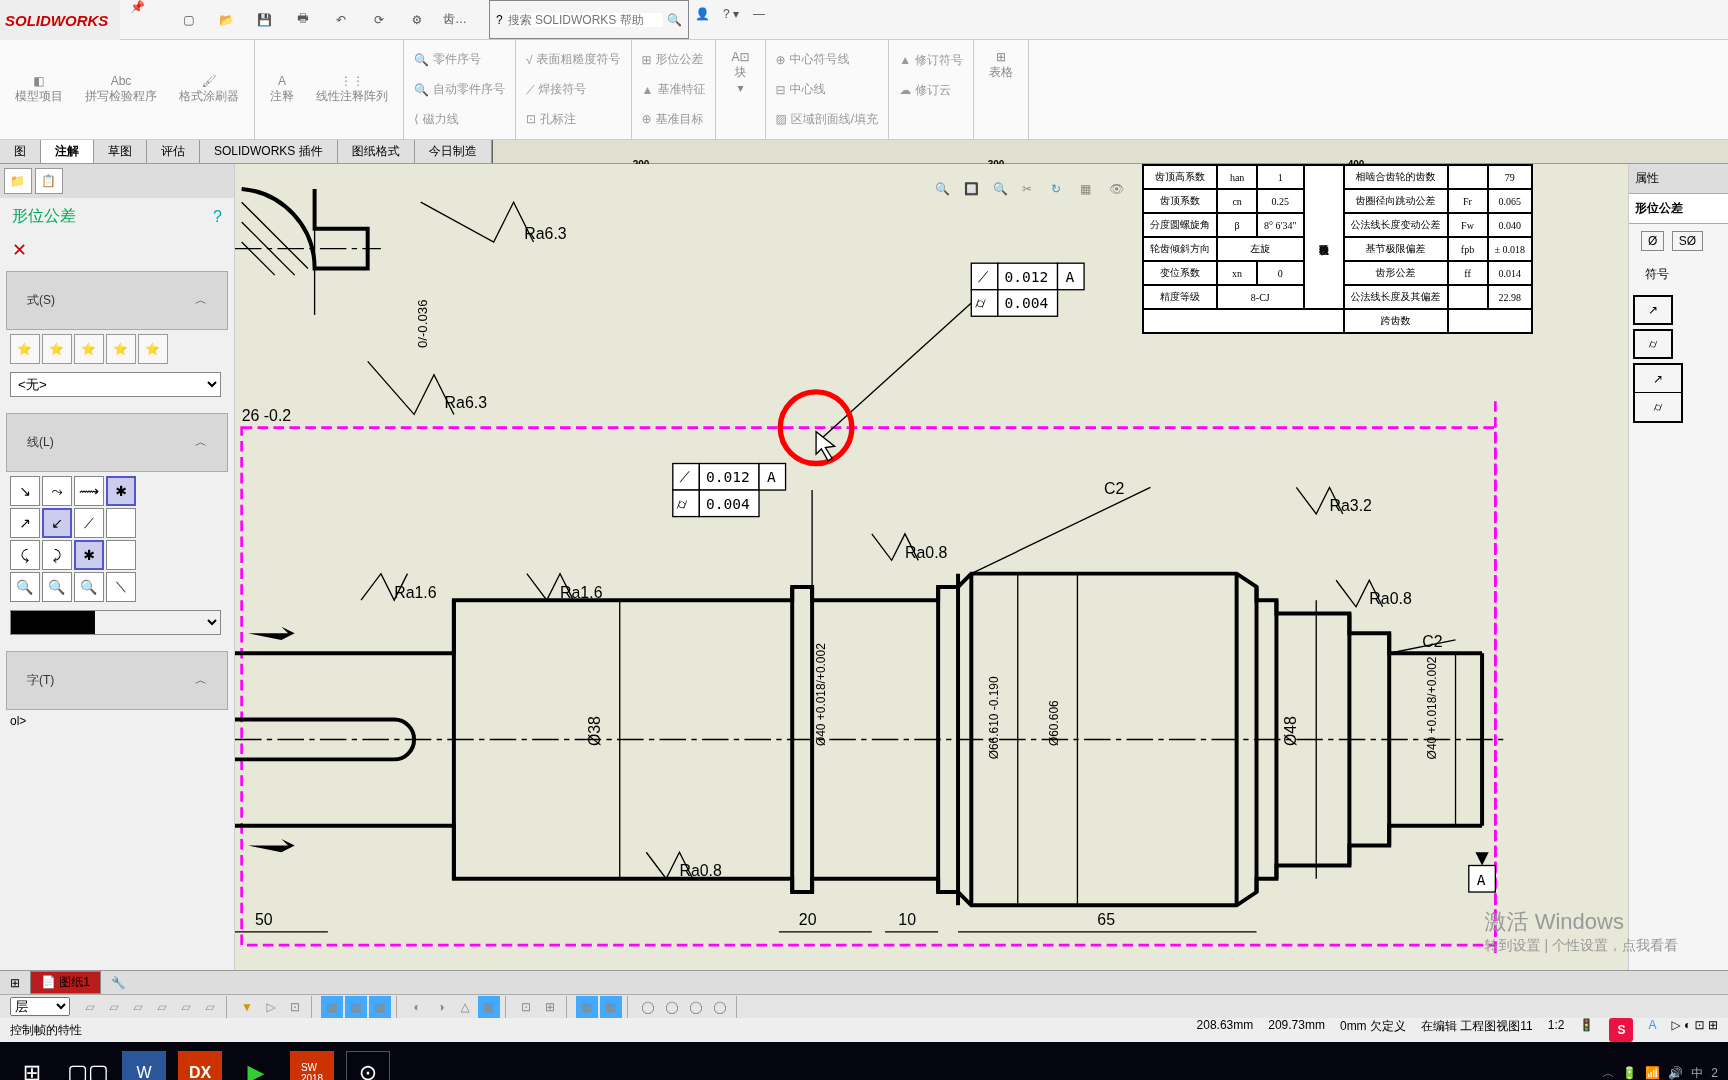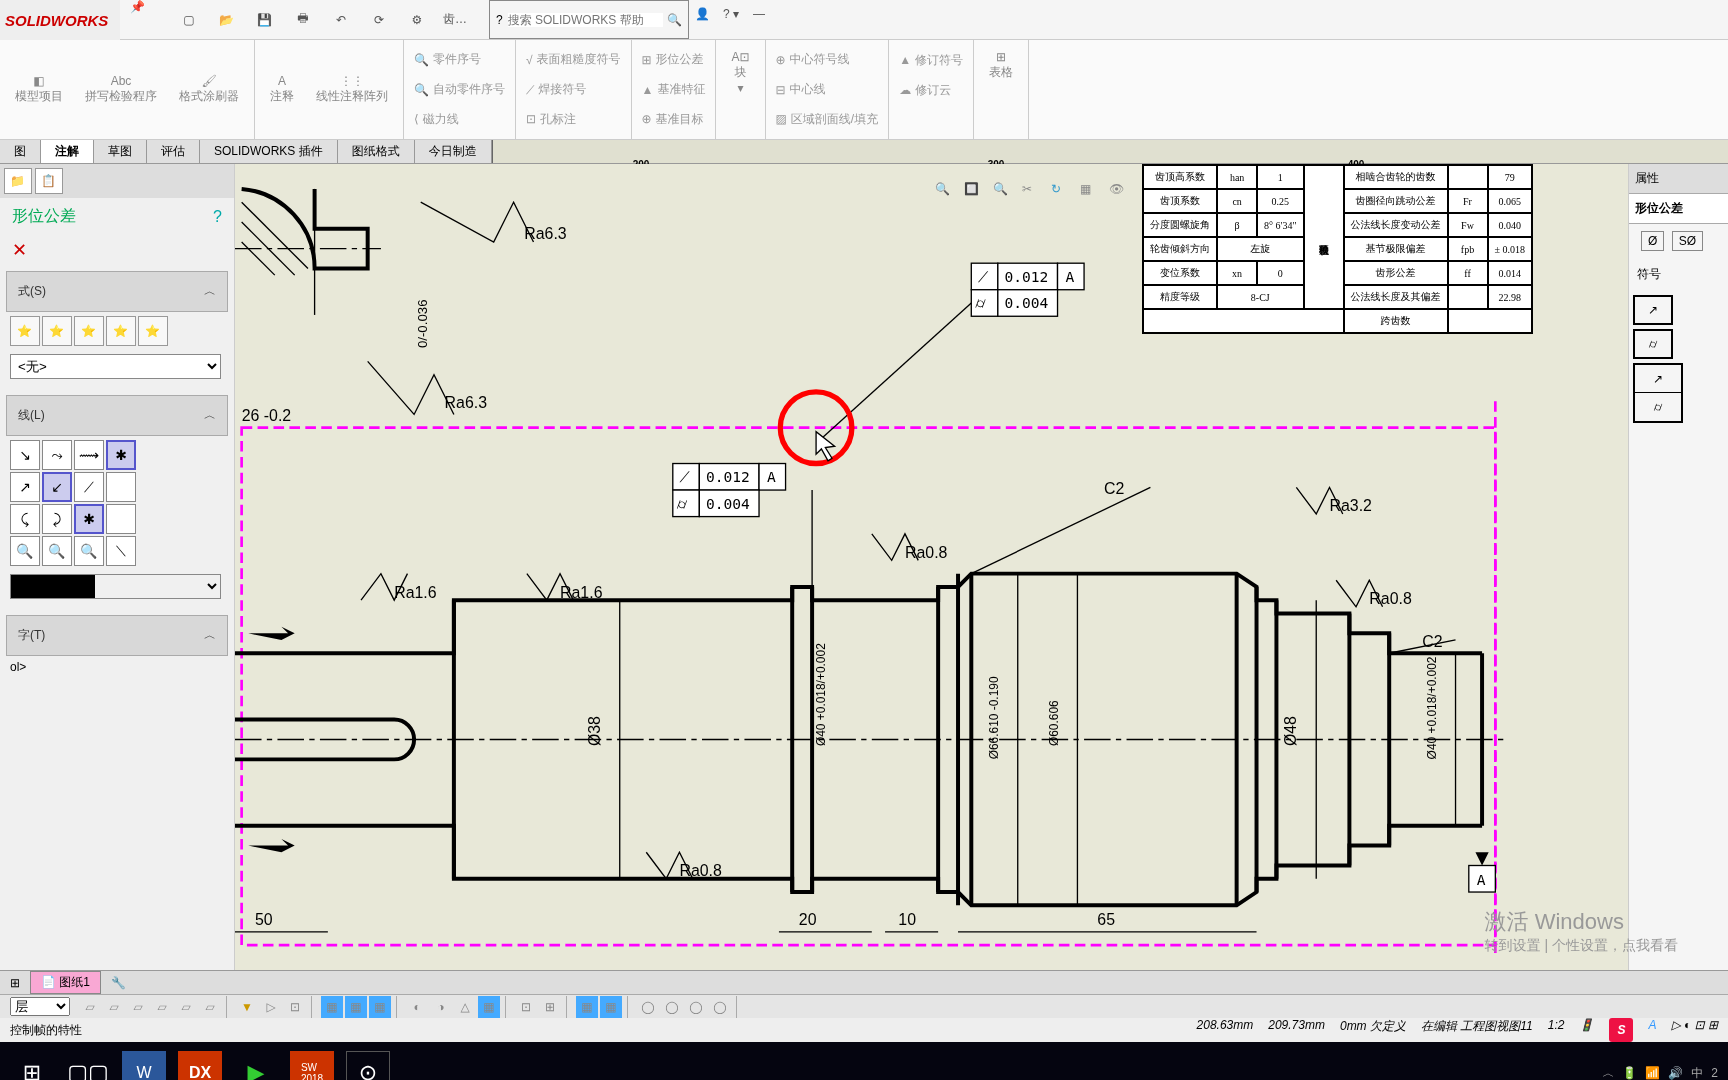--- a/index.html
+++ b/index.html
@@ -28,21 +28,21 @@
 .ruler-tick { position: absolute; top: 19px; font-weight: bold; }
 
 .main { display: flex; height: calc(100% - 40px - 100px - 24px - 24px - 24px - 62px); }
 .left-panel { width: 235px; background: #f0f0f0; border-right: 1px solid #ccc; display: flex; flex-direction: column; }
 .lp-header { display: flex; gap: 3px; padding: 4px; background: #ddd; }
 .lp-tab-icon { width: 28px; height: 26px; background: #fff; border: 1px solid #999; display: flex; align-items: center; justify-content: center; }
 .lp-title { display: flex; align-items: center; justify-content: space-between; padding: 8px 12px; font-size: 16px; color: #0a5; }
 .lp-title .help { color: #0aa; }
 .lp-close { color: #c00; font-size: 18px; padding: 4px 12px; }
 .lp-section { padding: 6px; }
-.lp-sect-head { display: flex; justify-content: space-between; padding: 11px; background: #d8d8d8; border: 1px solid #aaa; color: #333; }
+.lp-sect-head { display: flex; justify-content: space-between; padding: 20px; background: #d8d8d8; border: 1px solid #aaa; color: #333; }
 .lp-icons-row { display: flex; gap: 2px; padding: 4px; }
 .lp-icon-btn { width: 30px; height: 30px; border: 1px solid #999; background: #f8f8f8; display: flex; align-items: center; justify-content: center; }
 .lp-dropdown { width: 95%; margin: 4px; padding: 3px; border: 1px solid #888; background: #fff; }
 .lp-arrow-grid { display: grid; grid-template-columns: repeat(4, 30px); gap: 2px; padding: 4px; }
 .lp-arrow-btn { width: 30px; height: 30px; border: 1px solid #888; background: #fff; display: flex; align-items: center; justify-content: center; font-size: 14px; }
 .lp-arrow-btn.sel { background: #cce; border: 2px solid #55c; }
 
 .canvas { flex: 1; background: #e8e8d8; position: relative; overflow: hidden; }
 .drawing { position: absolute; left: 0; top: 0; width: 100%; height: 100%; }
 .shaft { fill: none; stroke: #000; stroke-width: 3; }
@@ -60,33 +60,33 @@
 .param-table td { border: 2px solid #000; padding: 2px 6px; text-align: center; height: 24px; min-width: 40px; font-family: "SimSun"; }
 .param-table .hdr { min-width: 70px; }
 .param-table .v { writing-mode: vertical-rl; }
 
 .view-tools { position: absolute; top: 18px; left: 700px; display: flex; gap: 5px; }
 .vt-icon { width: 24px; height: 24px; color: #888; }
 
 .right-panel { width: 100px; border-left: 1px solid #ccc; background: #f5f5f5; }
 .rp-tab { padding: 6px; background: #ddd; border-bottom: 1px solid #aaa; }
 .rp-section { padding: 10px; }
-.rp-label { padding: 8px 8px; }
+.rp-label { padding: 8px 16px; }
 .rp-sym-box { width: 40px; height: 30px; border: 2px solid #000; margin: 4px; display: flex; align-items: center; justify-content: center; }
 
 .sheet-tabs { height: 24px; display: flex; background: #ddd; border-top: 1px solid #999; align-items: center; padding: 0 10px; gap: 10px; }
-.sheet-tab { padding: 2px 10px; background: #f9a8d4; border: 1px solid #888; }
+.sheet-tab { padding: 2px 10px; background: #b91c1c; border: 1px solid #888; }
 
 .bottom-toolbar { height: 24px; background: #e5e5e5; border-top: 1px solid #aaa; display: flex; align-items: center; padding: 0 10px; gap: 4px; }
 .bt-group { display: flex; gap: 2px; padding: 0 5px; border-right: 1px solid #aaa; }
 .bt-icon { width: 22px; height: 22px; display: flex; align-items: center; justify-content: center; color: #888; }
 .bt-icon.blue { background: #4af; }
 
 .status-bar { height: 24px; background: #eee; display: flex; align-items: center; padding: 0 10px; font-size: 12px; gap: 20px; }
-.status-right { margin-left: auto; display: flex; gap: 15px; font-style: italic; }
+.status-right { margin-left: auto; display: flex; gap: 15px; }
 
 .win-taskbar { height: 62px; background: #050510; display: flex; align-items: center; padding: 0 10px; gap: 12px; }
 .tb-btn { width: 44px; height: 44px; display: flex; align-items: center; justify-content: center; color: #fff; font-size: 22px; }
 .tb-btn.win { color: #fff; }
 .tb-btn.dx { background: #c30; font-size: 16px; font-weight: bold; }
 .tb-btn.sw { background: #c30; font-size: 10px; }
 .tb-right { margin-left: auto; display: flex; align-items: center; gap: 8px; color: #aaa; }
 .ime-badge { background: #e14; color: #fff; width: 24px; height: 24px; display: flex; align-items: center; justify-content: center; font-weight: bold; border-radius: 3px; }
 
 .activate-win { position: absolute; right: 50px; bottom: 125px; color: #999; text-align: left; }

